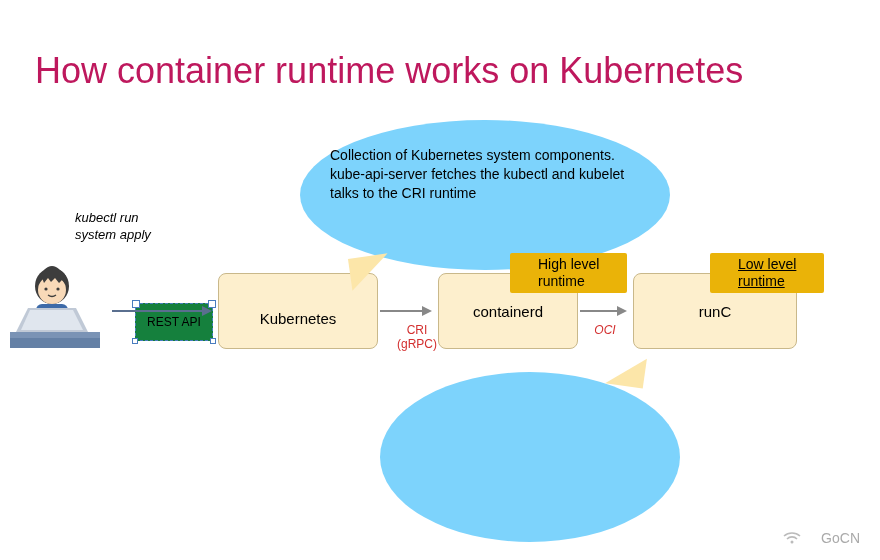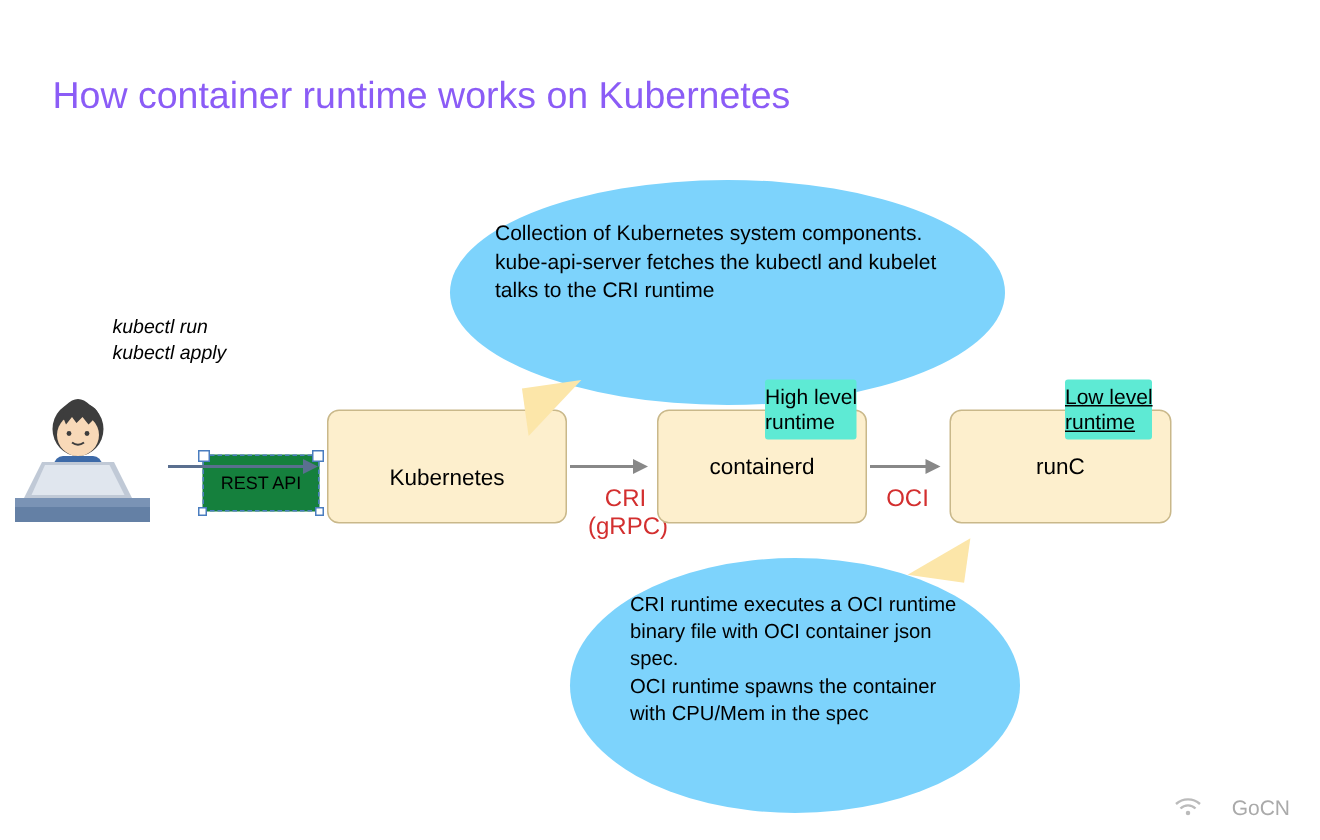--- a/index.html
+++ b/index.html
@@ -6,23 +6,23 @@
   body {
     width: 880px; height: 560px;
     font-family: Arial, Helvetica, sans-serif;
     background: #fff;
     position: relative;
     overflow: hidden;
   }
   .title {
     position: absolute;
     top: 50px; left: 35px;
-    font-size: 25px;
+    font-size: 36px;
     font-weight: 400;
-    color: #8b5cf6;
+    color: #be185d;
   }
   .user-labels {
     position: absolute;
     top: 210px; left: 75px;
     font-size: 13px;
     line-height: 1.3;
     font-style: italic;
   }
   .user-icon {
     position: absolute;
@@ -56,25 +56,25 @@
     background: #fdefcd;
     border: 1px solid #c9b88a;
     border-radius: 8px;
     display: flex;
     align-items: center;
     justify-content: center;
     font-size: 15px;
   }
   .node.k8s { top: 273px; left: 218px; width: 160px; padding-top: 14px; }
   .node.containerd { top: 273px; left: 438px; width: 140px; }
-  .node.runc { top: 273px; left: 633px; width: 148px; }
+  .node.runc { top: 273px; left: 633px; width: 164px; }
   .tag {
     position: absolute;
-    background: #5eead4;
-    padding: 3px 0;
+    background: #eab308;
+    padding: 3px 28px;
     font-size: 14px;
     line-height: 1.2;
     border-radius: 2px;
     z-index: 5;
   }
   .tag.high { top: 253px; left: 510px; }
   .tag.low  { top: 253px; left: 710px; text-decoration: underline; }
   .arrow-line {
     position: absolute;
     height: 0;
@@ -87,27 +87,27 @@
     border-left: 10px solid #888;
     border-top: 5px solid transparent;
     border-bottom: 5px solid transparent;
   }
   .arrow1 { top: 310px; left: 112px; width: 98px; border-color:#5a6f8f; }
   .arrow1::after { border-left-color:#5a6f8f; }
   .arrow2 { top: 310px; left: 380px; width: 50px; }
   .arrow3 { top: 310px; left: 580px; width: 45px; }
   .link-label {
     position: absolute;
-    font-size: 16px;
+    font-size: 12px;
     color: #d32f2f;
     text-align: center;
     line-height: 1.2;
   }
   .link-label.cri { top: 323px; left: 392px; width: 50px; }
-  .link-label.oci { top: 323px; left: 585px; width: 40px; }
+  .link-label.oci { top: 323px; left: 585px; width: 40px; font-style: italic; }
   .bubble {
     position: absolute;
     background: #7dd3fc;
     border-radius: 50%;
     padding: 26px 30px;
     font-size: 14px;
     line-height: 1.35;
     z-index: 2;
   }
   .bubble.top {
@@ -149,21 +149,21 @@
     display:inline-flex; width:18px; height:14px; position:relative;
   }
 </style>
 </head>
 <body>
 
 <div class="title">How container runtime works on Kubernetes</div>
 
 <div class="user-labels">
   <div>kubectl run</div>
-  <div>kubectl apply</div>
+  <div>system apply</div>
 </div>
 
 <svg class="user-icon" viewBox="0 0 100 90">
   <ellipse cx="42" cy="26" rx="17" ry="18" fill="#3d3d3d"></ellipse>
   <circle cx="42" cy="30" r="14" fill="#f8d9b8"></circle>
   <circle cx="36" cy="29" r="1.6" fill="#3d3d3d"></circle>
   <circle cx="48" cy="29" r="1.6" fill="#3d3d3d"></circle>
   <path d="M38 35 q4 3 8 0" stroke="#3d3d3d" stroke-width="1.3" fill="none"></path>
   <path d="M34 10 q8 -8 16 0 q8 4 6 14 l-4 -4 -3 3 -4 -5 -4 4 -3 -4 -4 5 q-4 -8 0 -13" fill="#3d3d3d"></path>
   <rect x="26" y="44" width="32" height="24" rx="6" fill="#3d6aa8"></rect>
@@ -204,22 +204,20 @@
 runtime</div>
 
 <div class="bubble top">
   <span class="tail"></span>
   <span style="white-space:pre-line">Collection of Kubernetes system components.
 kube-api-server fetches the kubectl and kubelet talks to the CRI runtime</span>
 </div>
 
 <div class="bubble bottom">
   <span class="tail"></span>
-  <span style="white-space:pre-line">CRI runtime executes a OCI runtime binary file with OCI container json spec.
-OCI runtime spawns the container with CPU/Mem in the spec</span>
 </div>
 
 <div class="watermark">
   <svg class="wifi" viewBox="0 0 18 14">
     <path d="M1 5 a12 12 0 0 1 16 0" stroke="#bbb" stroke-width="1.6" fill="none"></path>
     <path d="M4 8 a7 7 0 0 1 10 0" stroke="#bbb" stroke-width="1.6" fill="none"></path>
     <circle cx="9" cy="11" r="1.5" fill="#bbb"></circle>
   </svg>
   <span>GoCN</span>
 </div>

